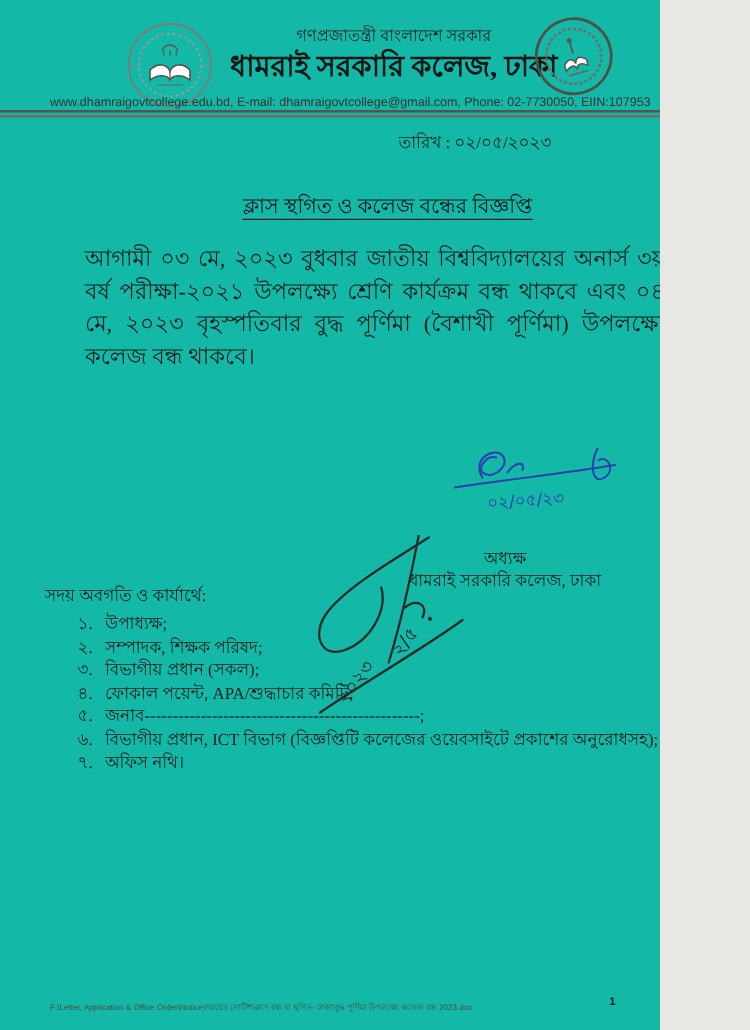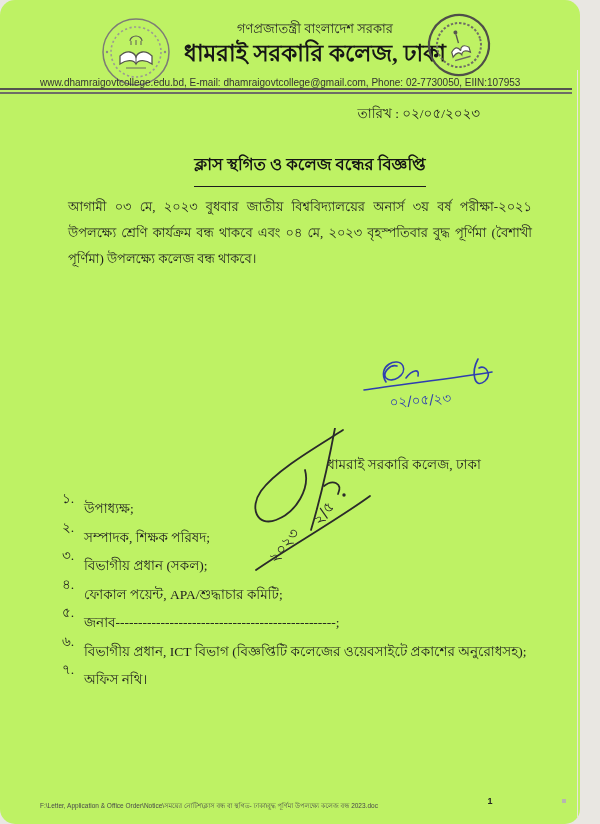--- a/index.html
+++ b/index.html
@@ -1,52 +1,51 @@
 <!DOCTYPE html>
 <html><head>
 <meta charset="utf-8">
 <style>
   html,body{margin:0;padding:0;background:#e9e7e2;}
   .page{
     position:relative;
-    width:580px;height:824px;
-    background:#bef264;
+    width:528px;height:824px;
+    background:#14b8a6;
     font-family:"Liberation Serif","DejaVu Serif",serif;
     color:#1f1f1f;
     overflow:hidden;
-    border-radius:15px;
   }
   .abs{position:absolute;}
   
   .hdr-center{left:160px;top:20px;width:310px;text-align:center;}
   .govt-line{font-size:13px;line-height:17px;color:#242424;}
   .office-line{font-size:13px;line-height:17px;color:#242424;}
   .college-name{font-size:23px;line-height:30px;font-weight:700;color:#161616;margin-top:2px;}
   .contact-line{left:40px;top:77px;width:520px;text-align:left;font-size:10px;color:#333;font-family:"Liberation Sans","DejaVu Sans",sans-serif;}
   .divider{left:0;top:88px;width:572px;height:7px;}
   .divider .l1{height:2px;background:#55544f;}
   .divider .gap{height:2px;}
   .divider .l2{height:2px;background:#6e6d66;}
-  .date-line{left:280px;top:103px;width:200px;text-align:right;font-size:13.5px;color:#1d1d1d;}
+  .date-line{left:280px;top:103px;width:200px;text-align:center;font-size:13.5px;color:#1d1d1d;}
   
   .title-wrap{left:100px;top:152px;width:420px;text-align:center;}
-  .title{font-size:16.5px;font-weight:700;color:#141414;border-bottom:1.8px solid #1c1c1c;padding-bottom:12px;}
+  .title{font-size:16.5px;font-weight:400;color:#141414;border-bottom:1.8px solid #1c1c1c;padding-bottom:1px;}
   
-  .para1{left:68px;top:194px;width:464px;font-size:13px;line-height:26px;text-align:justify;color:#1e1e1e;}
+  .para1{left:68px;top:194px;width:464px;font-size:18px;line-height:26px;text-align:justify;color:#1e1e1e;}
   .para2{left:68px;top:276px;width:464px;font-size:14.5px;line-height:24px;color:#1e1e1e;}
   
   .sig-name{left:290px;top:414px;width:228px;text-align:center;font-size:14px;font-weight:700;color:#161616;}
   .sig-desg{left:290px;top:436px;width:228px;text-align:center;font-size:13.5px;color:#1e1e1e;}
   .sig-inst{left:290px;top:454px;width:228px;text-align:center;font-size:13.5px;color:#1e1e1e;}
   
   .dist-heading{left:36px;top:466px;font-size:13.5px;color:#1e1e1e;}
   .dist-list{left:62px;top:492px;width:470px;}
   .dist-row{display:flex;font-size:13.5px;line-height:14px;margin-bottom:4.5px;color:#1e1e1e;}
   .dist-num{width:22px;flex:none;}
-  .dist-text{flex:1;margin-top:10px;}
+  .dist-text{flex:1;}
   
   .footer-path{left:40px;top:801px;width:340px;font-size:6.5px;color:#4a4a4a;font-family:"Liberation Sans","DejaVu Sans",sans-serif;white-space:nowrap;overflow:hidden;}
   .page-num{left:480px;top:796px;width:20px;text-align:center;font-size:9px;font-weight:700;color:#222;font-family:"Liberation Sans","DejaVu Sans",sans-serif;}
   .tiny-mark{left:562px;top:799px;width:4px;height:4px;background:#b7b5b0;}
   
   .edge-line{left:577px;top:70px;width:1px;height:754px;background:#e7e4de;}
   .red-mark{background:#76241e;}
   .rm1{left:595px;top:104px;width:5px;height:25px;}
   .rm2{left:595px;top:404px;width:5px;height:27px;}
   .rm3{left:592px;top:786px;width:8px;height:19px;background:#6d221c;}
@@ -111,36 +110,38 @@
       <g fill="none" stroke="#2e3eb0" stroke-width="1.6" stroke-linecap="round">
         <path d="M30,28 C20,12 42,2 47,12 C51,21 36,30 30,24 C26,19 34,10 41,12"></path>
         <path d="M50,24 C56,16 64,14 62,22"></path>
         <path d="M8,36 C40,31 100,24 136,18"></path>
         <path d="M122,5 C115,18 118,36 129,27 C136,21 130,10 123,14"></path>
       </g>
       <text x="34" y="53" transform="rotate(-4 34 53)" font-size="13.5" fill="#2e3eb0" font-family="'DejaVu Sans',sans-serif">০২/০৫/২৩</text>
     </svg>
   </div>
 
+  <div class="abs sig-desg">অধ্যক্ষ</div>
   <div class="abs sig-inst">ধামরাই সরকারি কলেজ, ঢাকা</div>
 
   <div class="abs" style="left:248px;top:428px;">
     <svg width="140" height="148" viewBox="0 0 140 148">
       <g fill="none" stroke="#2a2a2a" stroke-width="1.8" stroke-linecap="round">
         <path d="M95,2 C70,18 28,42 13,63 C1,80 9,99 28,92 C49,84 62,60 57,42"></path>
         <path d="M87,0 C81,32 72,72 63,102"></path>
         <path d="M76,58 C85,51 95,55 90,66"></path>
         <path d="M8,142 C40,120 92,90 122,68"></path>
       </g>
       <circle cx="96" cy="67" r="1.7" fill="#2a2a2a"></circle>
       <text x="72" y="98" transform="rotate(-52 72 98)" font-size="15" fill="#2a2a2a" font-family="'DejaVu Sans',sans-serif">২/৫</text>
       <text x="28" y="136" transform="rotate(-52 28 136)" font-size="15" fill="#2a2a2a" font-family="'DejaVu Sans',sans-serif">২০২৩</text>
     </svg>
   </div>
 
+  <div class="abs dist-heading">সদয় অবগতি ও কার্যার্থে:</div>
 
   <div class="abs dist-list">
     <div class="dist-row">
       <span class="dist-num">১.</span>
       <span class="dist-text">উপাধ্যক্ষ;</span>
     </div>
     <div class="dist-row">
       <span class="dist-num">২.</span>
       <span class="dist-text">সম্পাদক, শিক্ষক পরিষদ;</span>
     </div>

